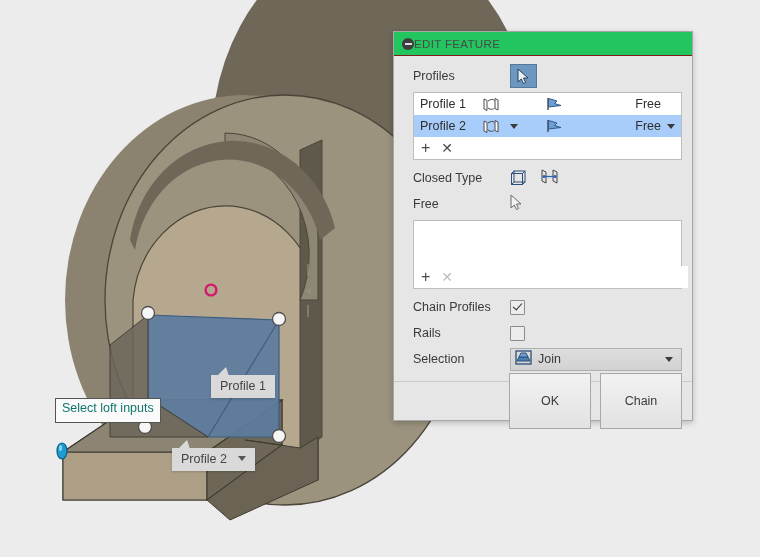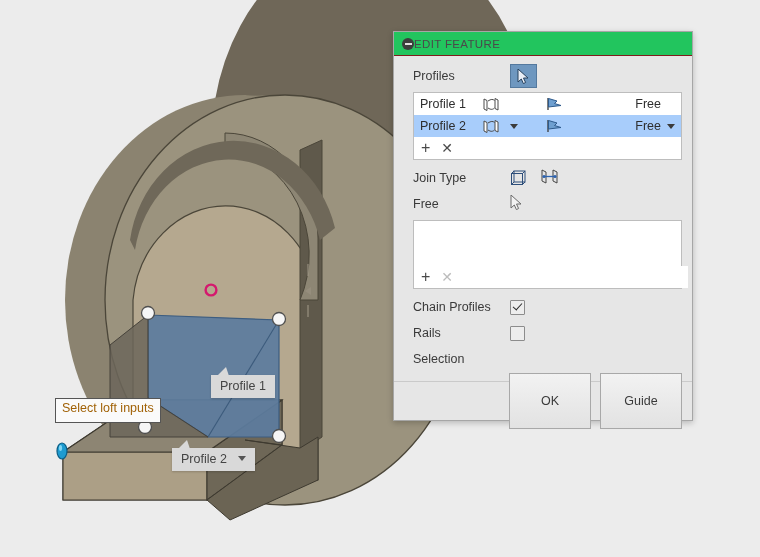--- a/index.html
+++ b/index.html
@@ -57,21 +57,21 @@
   }
   #callout-profile1 { left: 211px; top: 375px; }
   #callout-profile2 { left: 172px; top: 448px; }
 
   
   #tooltip-select-loft {
     position: absolute;
     left: 55px; top: 398px;
     background: #fafafa;
     border: 1px solid #555;
-    color: #a16207;
+    color: #0f766e;
     font-size: 12.5px;
     line-height: 15px;
     padding: 2px 6px 6px 6px;
     white-space: nowrap;
   }
 
   
   #dialog {
     position: absolute;
     left: 393px; top: 31px;
@@ -401,21 +401,21 @@
 
         <div class="listfoot">
           <span class="ico-plus">+</span>
           <span class="ico-x">✕</span>
         </div>
       </div>
 
       <div class="spacer-row"></div>
 
       <div class="row">
-        <span class="row-label">Join Type</span>
+        <span class="row-label">Closed Type</span>
         <span class="guide-icons">
           <span>
             <svg width="19" height="17" viewBox="0 0 19 17">
               <rect x="4" y="3" width="11" height="11" fill="none" stroke="#2d4e7a" stroke-width="1"></rect>
               <rect x="1.5" y="5.5" width="11" height="11" fill="none" stroke="#2d4e7a" stroke-width="1"></rect>
               <line x1="4" y1="3" x2="1.5" y2="5.5" stroke="#2d4e7a" stroke-width="1"></line>
               <line x1="15" y1="3" x2="12.5" y2="5.5" stroke="#2d4e7a" stroke-width="1"></line>
               <line x1="15" y1="14" x2="12.5" y2="16.5" stroke="#2d4e7a" stroke-width="1"></line>
               <line x1="4" y1="14" x2="1.5" y2="16.5" stroke="#2d4e7a" stroke-width="1"></line>
             </svg>
@@ -455,23 +455,34 @@
         <span class="cbox checked"></span>
       </div>
 
       <div class="row">
         <span class="row-label">Rails</span>
         <span class="cbox"></span>
       </div>
 
       <div class="row">
         <span class="row-label">Selection</span>
+        <span class="combo">
+          <span>
+            <svg width="17" height="15" viewBox="0 0 17 15">
+              <rect x="1" y="1" width="15" height="13" fill="none" stroke="#2c4f78" stroke-width="1.3"></rect>
+              <polygon points="4,7 13,7 15,11 2,11" fill="#4d7fb3" stroke="#2c4f78" stroke-width="1"></polygon>
+              <polygon points="6,3 11,3 13,7 4,7" fill="#6fa0cf" stroke="#2c4f78" stroke-width="1"></polygon>
+            </svg>
+          </span>
+          <span class="combo-text">Join</span>
+          <span class="mini-caret"></span>
+        </span>
       </div>
 
     </div>
 
     <div id="dialog-footer">
       <span class="btn">OK</span>
-      <span class="btn">Guide</span>
+      <span class="btn">Chain</span>
     </div>
   </div>
 
 </div>
 
 </body></html>

